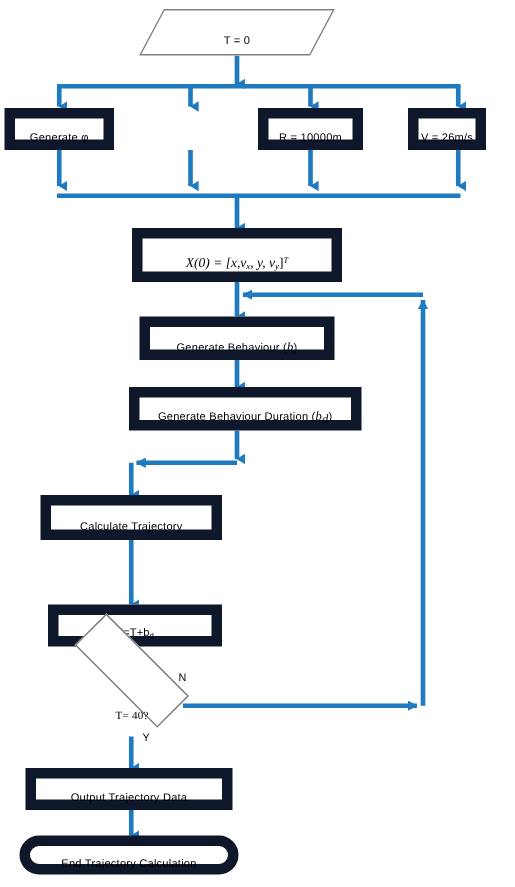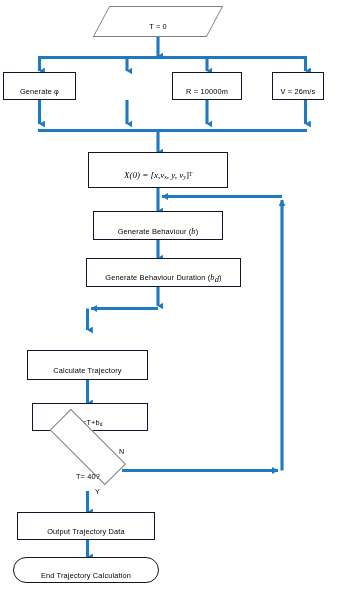--- a/index.html
+++ b/index.html
@@ -21,21 +21,21 @@
     position: absolute;
     left: 0;
     top: 0;
     width: 343px;
     height: 591px;
   }
   .node {
     position: absolute;
     box-sizing: border-box;
     background: #ffffff;
-    border: 1px solid #0f172a;
+    border: 7px solid #0f172a;
     display: flex;
     align-items: center;
     justify-content: center;
     text-align: center;
     color: #000000;
     font-size: 7.4px;
     line-height: 1.15;
     letter-spacing: 0.15px;
     z-index: 3;
   }
@@ -78,20 +78,21 @@
     margin-top: -35.355%;
     background: #ffffff;
     border: 1px solid #808080;
     box-sizing: border-box;
     transform: rotate(45deg);
     z-index: 0;
   }
   .node.diamond .node-label {
     position: relative;
     z-index: 1;
+    font-family: Liberation Serif, serif;
   }
   .math {
     font-family: "Liberation Serif", serif;
     font-style: italic;
     font-size: 9px;
     letter-spacing: 0;
   }
   .math .up {
     font-style: normal;
   }
@@ -197,21 +198,21 @@
   </div>
 
   <div class="node" style="left:86px; top:258px; width:155px; height:29px;">
     <span class="node-label"><span>Generate Behaviour Duration (</span><span class="ital">b</span><sub class="ital">d</sub><span>)</span></span>
   </div>
 
   <div class="node" style="left:93px; top:211px; width:130px; height:29px;">
     <span class="node-label"><span>Generate Behaviour (</span><span class="ital">b</span><span>)</span></span>
   </div>
 
-  <div class="node" style="left:27px; top:350px; width:121px; height:30px;">
+  <div class="node" style="left:27px; top:330px; width:121px; height:30px;">
     <span class="node-label">Calculate Trajectory</span>
   </div>
 
   <div class="node" style="left:32px; top:403px; width:116px; height:28px;">
     <span class="node-label"><span>T=T+b</span><sub>d</sub></span>
   </div>
 
   <div class="node diamond" style="left:33px; top:450px; width:110px; height:42px;">
     <span class="diamond-body"></span>
     <span class="node-label">T= 40?</span>

